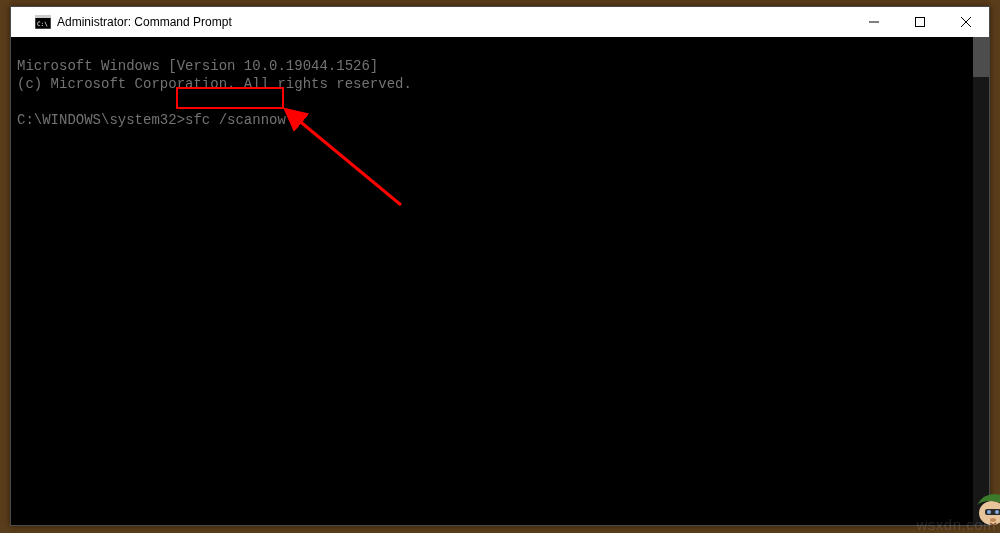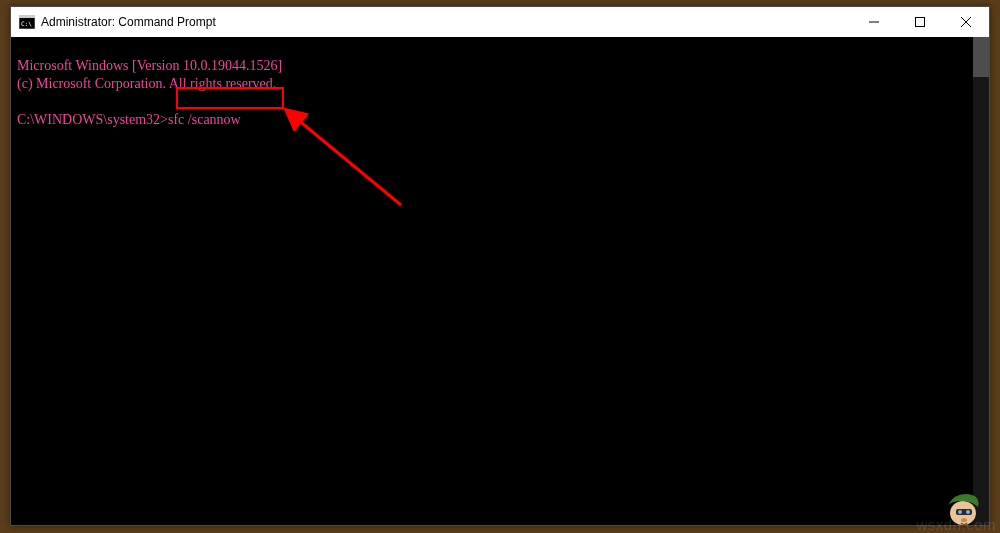--- a/index.html
+++ b/index.html
@@ -20,20 +20,21 @@
     background: #000;
     border: 1px solid #4a4a4a;
     box-shadow: 0 0 6px rgba(0,0,0,0.5);
   }
   .titlebar {
     height: 30px;
     background: #fff;
     display: flex;
     align-items: center;
     position: relative;
+    padding-left: 16px;
   }
   .titlebar-icon {
     width: 16px;
     height: 14px;
     margin-left: 8px;
     margin-right: 6px;
     display: inline-block;
     position: relative;
   }
   .titlebar-icon svg { display: block; }
@@ -55,23 +56,23 @@
     justify-content: center;
     color: #000;
     font-size: 10px;
   }
   .titlebar-btn svg { display:block; }
   .content {
     position: relative;
     width: 100%;
     height: calc(100% - 30px);
     background: #000;
-    font-family: Liberation Serif, serif;
+    font-family: Liberation Mono, monospace;
     font-size: 14px;
-    color: #ec4899;
+    color: #737373;
     padding: 2px 6px;
     line-height: 18px;
     white-space: pre;
   }
   .scrollbar {
     position: absolute;
     right: 0;
     top: 0;
     width: 16px;
     height: 100%;

